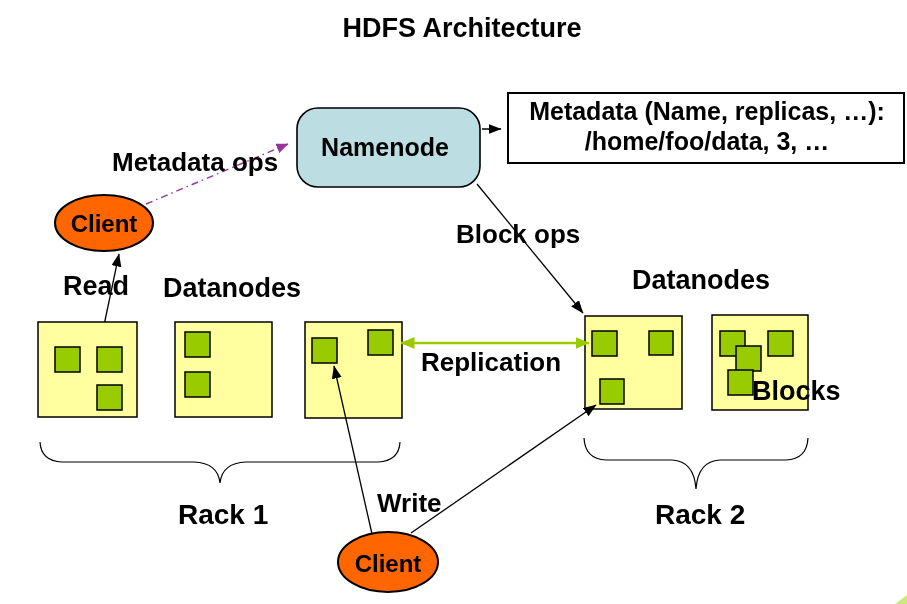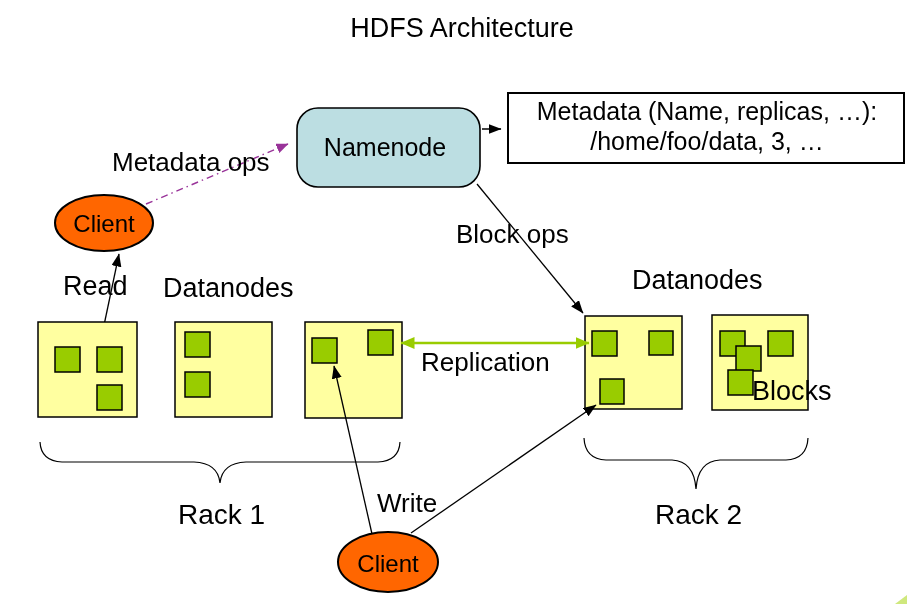--- a/index.html
+++ b/index.html
@@ -1,16 +1,16 @@
 <!DOCTYPE html>
 <html><head>
 <meta charset="utf-8">
 <style>
   html,body{margin:0;padding:0;background:#fff;}
-  .stage{position:relative;width:907px;height:604px;background:#ffffff;overflow:hidden;}
+  .stage{position:relative;width:907px;height:604px;background:#ffffff;overflow:hidden;font-weight:bold;}
   svg text{font-family:"Liberation Sans","DejaVu Sans",sans-serif;fill:#000000;}
   .t-title{font-size:27px;}
   .t-node{font-size:25px;}
   .t-meta{font-size:25px;}
   .t-label{font-size:26px;}
   .t-group{font-size:27px;}
   .t-rack{font-size:28px;}
   .t-client{font-size:24px;}
 </style>
 </head>

